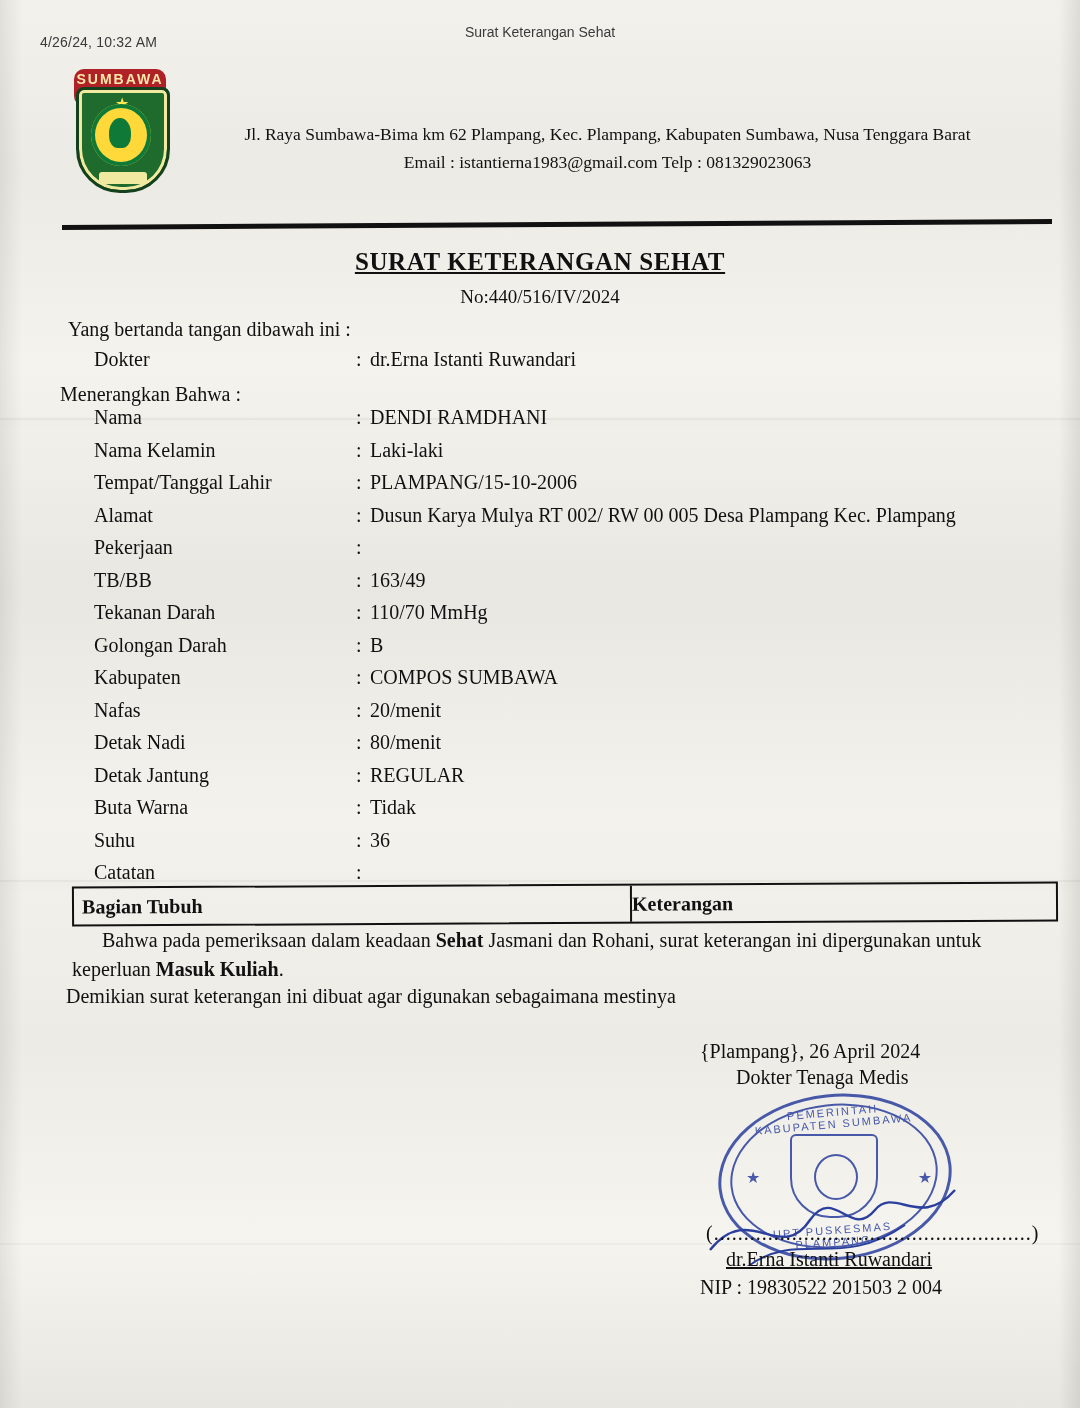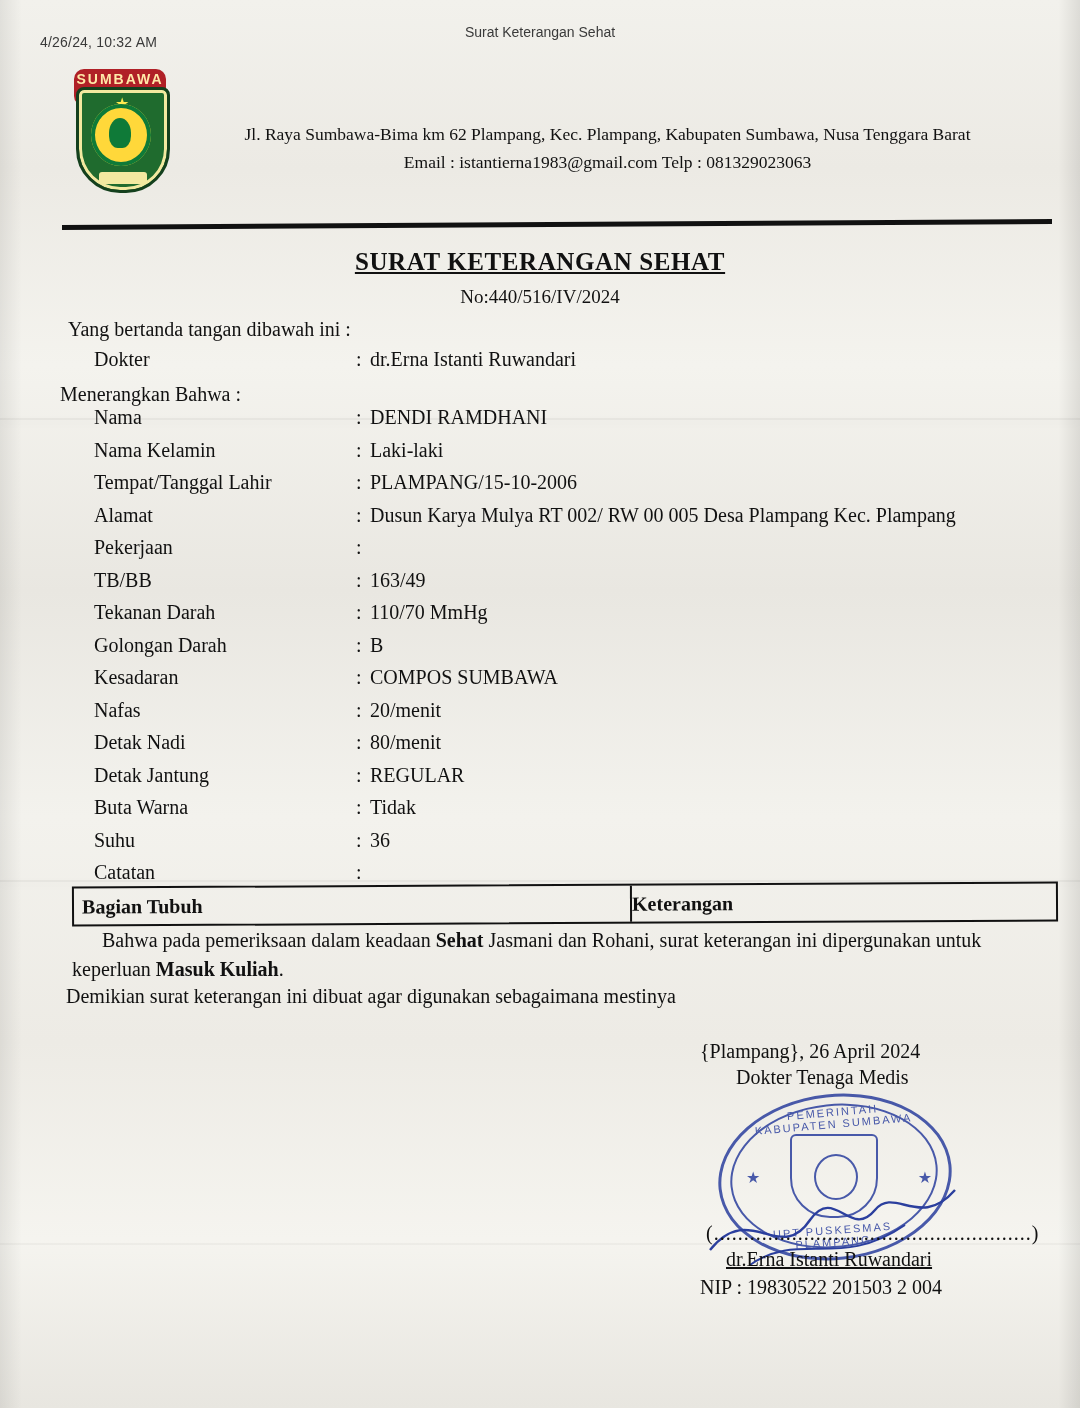--- a/index.html
+++ b/index.html
@@ -279,21 +279,21 @@
       <span class="lbl">Tekanan Darah</span>
       <span class="col">:</span>
       <span class="val">110/70 MmHg</span>
     </div>
     <div class="row">
       <span class="lbl">Golongan Darah</span>
       <span class="col">:</span>
       <span class="val">B</span>
     </div>
     <div class="row">
-      <span class="lbl">Kesadaran</span>
+      <span class="lbl">Kabupaten</span>
       <span class="col">:</span>
       <span class="val">COMPOS SUMBAWA</span>
     </div>
     <div class="row">
       <span class="lbl">Nafas</span>
       <span class="col">:</span>
       <span class="val">20/menit</span>
     </div>
     <div class="row">
       <span class="lbl">Detak Nadi</span>

